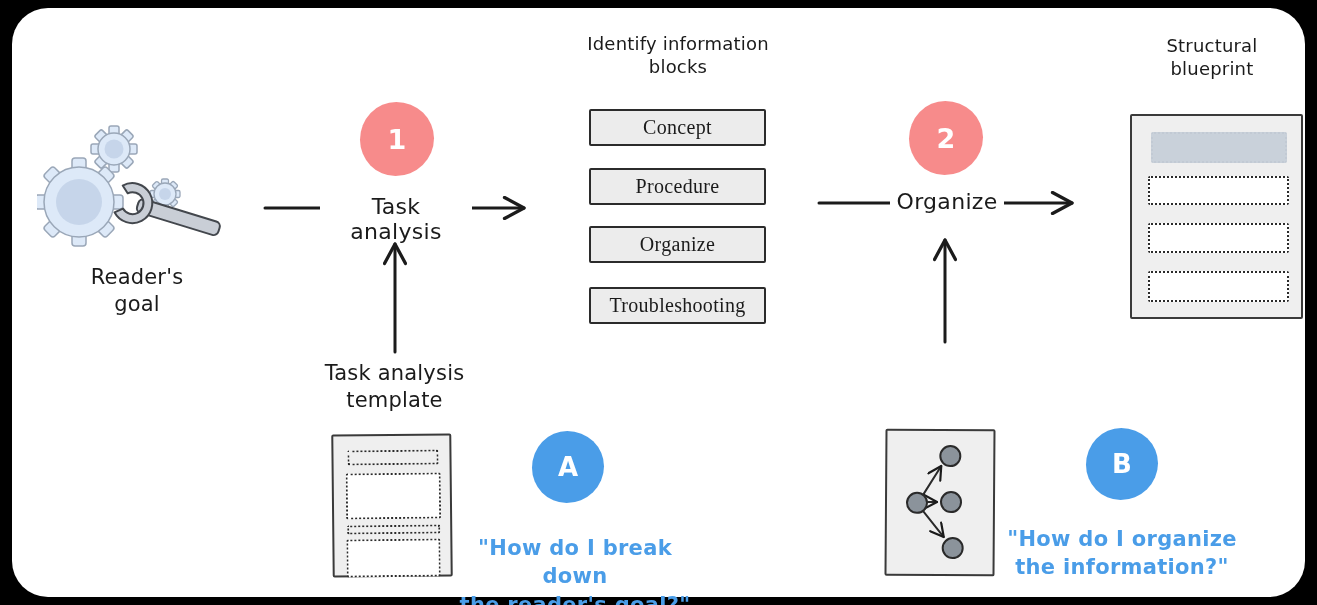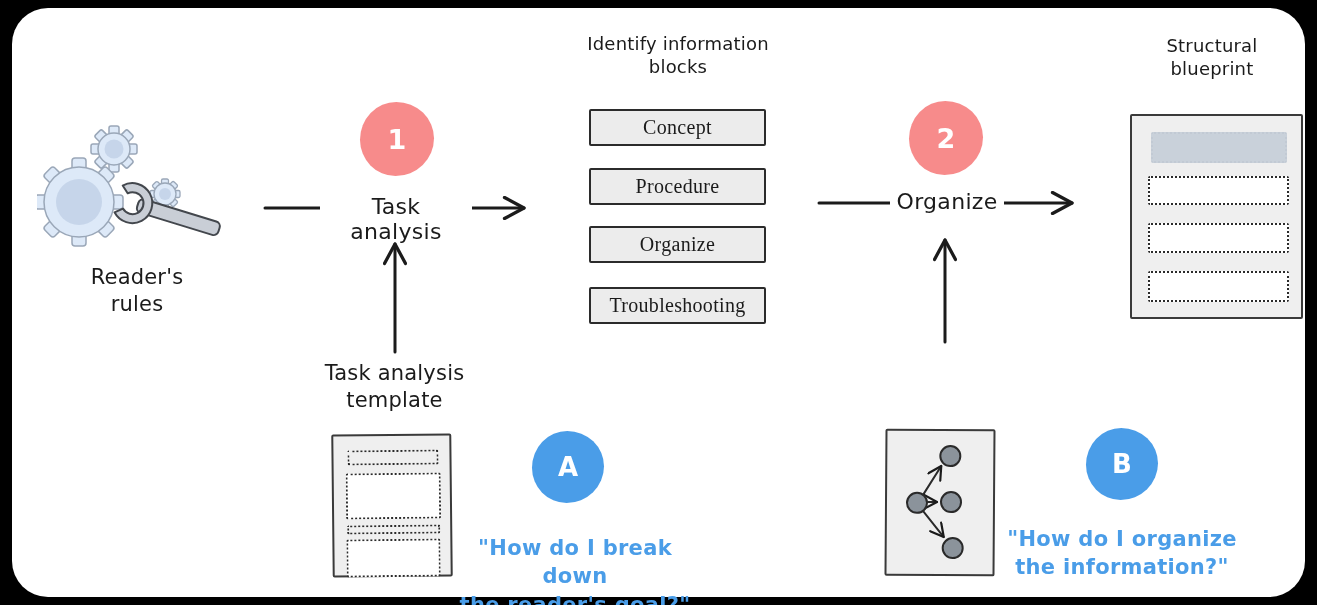--- a/index.html
+++ b/index.html
@@ -108,21 +108,21 @@
       <circle r="6" style="fill:var(--gear-core,#c6d5ea);"></circle>
     </g>
 
     <g transform="translate(95,99) rotate(17)" style="fill:var(--wrench-fill,#c9ced6); stroke:var(--wrench-stroke,#43474d); stroke-width:2; stroke-linejoin:round;">
       <rect x="6" y="-7" width="85" height="14" rx="5"></rect>
       <path d="M -14,-14 A 20 20 0 1 1 -14,14 L -7,8 A 11 11 0 1 0 -7,-8 Z"></path>
     </g>
   </svg>
 
   <div class="label" style="left:45px; top:256px; width:160px;">Reader's
-rules</div>
+goal</div>
 
   <svg class="abs" style="left:248px; top:183px;" width="280" height="34">
     <line class="stroke-line" x1="5" y1="17" x2="264" y2="17" marker-end="url(#ah)"></line>
   </svg>
   <div class="arrow-label" style="left:308px; top:186px; width:152px;">Task analysis</div>
 
   <div class="badge step" style="left:348px; top:94px;">1</div>
 
   <svg class="abs" style="left:368px; top:226px;" width="30" height="122">
     <line class="stroke-line" x1="15" y1="118" x2="15" y2="10" marker-end="url(#ah)"></line>

